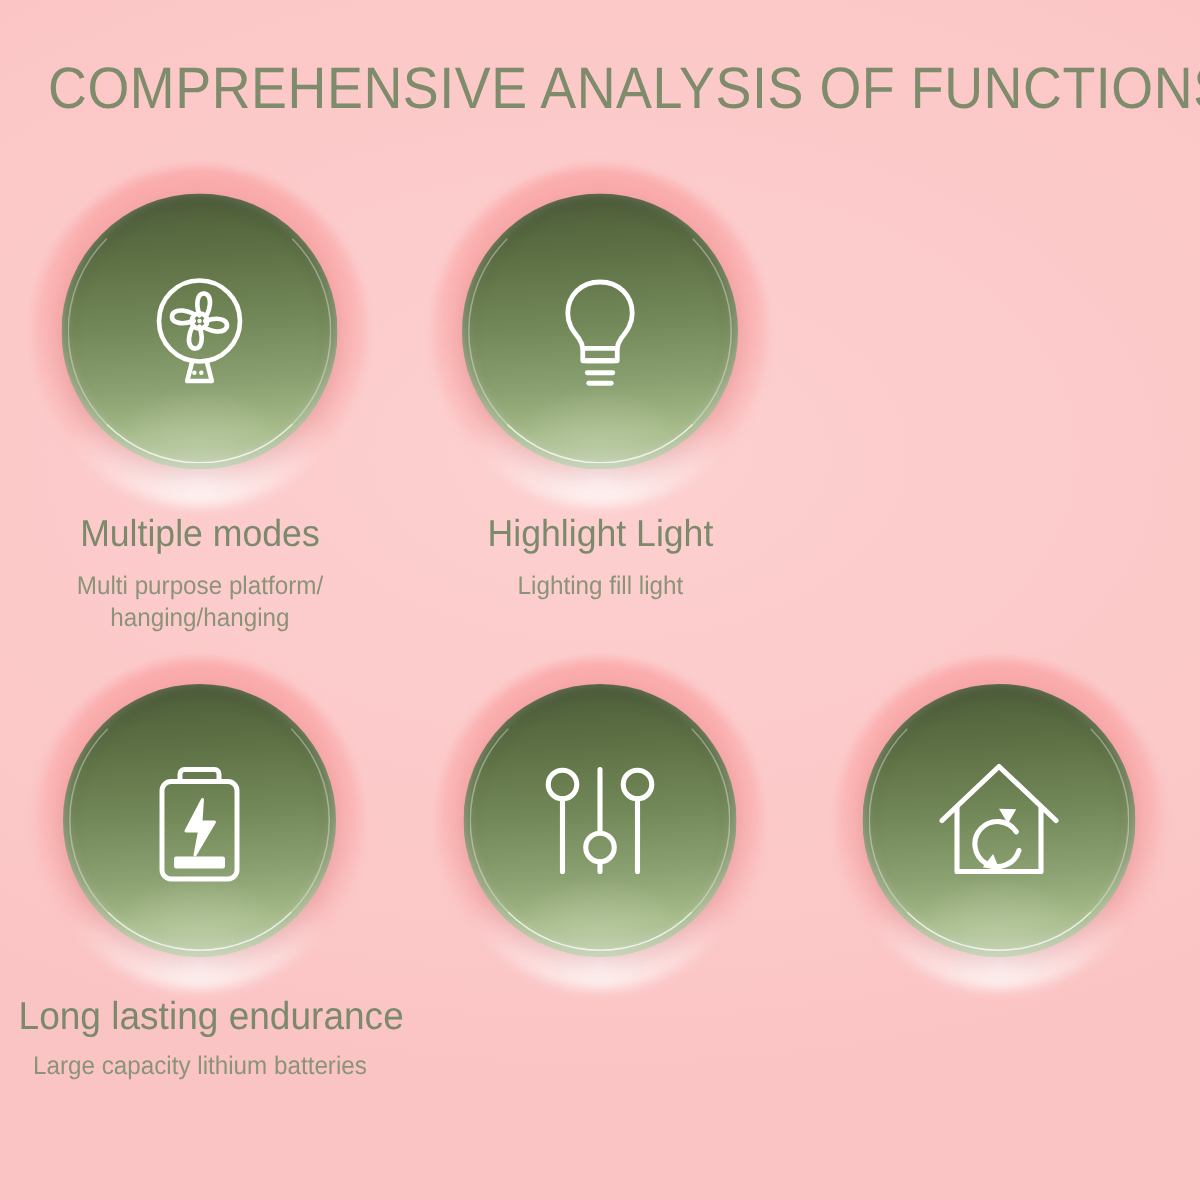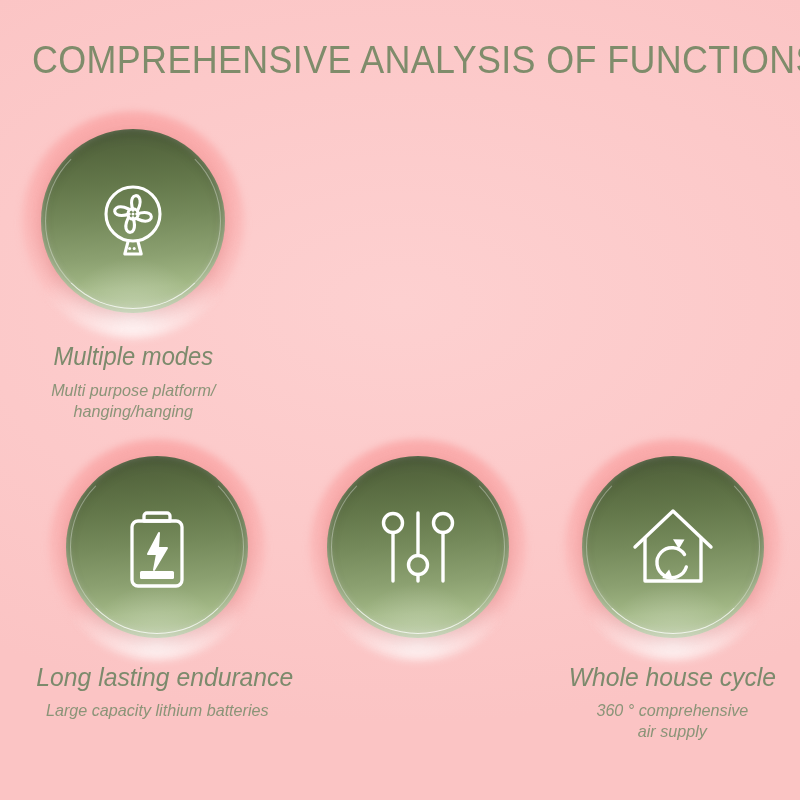--- a/index.html
+++ b/index.html
@@ -31,21 +31,21 @@
     white-space:nowrap;
   }
 
   
   .grid{
     position:absolute;
     top:120px; left:0;
     width:800px;
   }
   .row{ display:flex; }
-  .cell{ width:266.6px; position:relative;font-style:italic; }
+  .cell{ width:266.6px; position:relative; }
 
   
   .badge{
     position:relative;
     width:206px; height:206px;
     margin:0 auto;
   }
   
   .badge::before{
     content:"";
@@ -168,24 +168,44 @@
         </div>
         <div class="caption">
           <div class="heading">Multiple modes</div>
           <div class="sub">
             <span class="ln">Multi purpose platform/</span>
             <span class="ln">hanging/hanging</span>
           </div>
         </div>
       </div>
 
+      <div class="cell">
+        <div class="badge">
+          <div class="disc">
+            <div class="rim"></div>
+            <svg width="80" height="86" viewBox="0 0 80 86" fill="none" stroke="#ffffff" stroke-width="3.2" stroke-linecap="round" stroke-linejoin="round">
+              <path d="M40 10c-12.8 0-21.5 9.2-21.5 20.8 0 8.1 4.6 12.9 7.6 17.1 1.6 2.3 2.3 4 2.4 6.4h23c0.1-2.4 0.8-4.1 2.4-6.4 3-4.2 7.6-9 7.6-17.1C61.5 19.2 52.8 10 40 10z"></path>
+              <path d="M28.5 54.3v8.2h23v-8.2"></path>
+              <path d="M30.5 62.5 h19"></path>
+              <path d="M31.5 70.5 h17"></path>
+              <path d="M32.5 77.5 h15"></path>
+            </svg>
+          </div>
+        </div>
+        <div class="caption">
+          <div class="heading">Highlight Light</div>
+          <div class="sub">
+            <span class="ln">Lighting fill light</span>
+          </div>
+        </div>
+      </div>
 
     </div>
 
-    <div class="row row2" style="margin-top:26px;margin-left:24px;">
+    <div class="row row2" style="margin-top:26px;">
 
       <div class="cell">
         <div class="badge">
           <div class="disc">
             <div class="rim"></div>
             <svg width="66" height="88" viewBox="0 0 66 88" fill="none" stroke="#ffffff" stroke-width="3.3" stroke-linecap="round" stroke-linejoin="round">
               <path d="M23 10 h20 a3 3 0 0 1 3 3 v5 h-26 v-5 a3 3 0 0 1 3 -3 z"></path>
               <rect x="8" y="18" width="50" height="65" rx="6"></rect>
               <path d="M35 30 L24 51 h9 l-3 16 13-22 h-9 z" fill="#ffffff" stroke="#ffffff" stroke-width="2"></path>
               <rect x="16" y="68" width="34" height="8" rx="1.5" fill="#ffffff" stroke="none"></rect>
@@ -223,24 +243,17 @@
             <div class="rim"></div>
             <svg width="88" height="84" viewBox="0 0 88 84" fill="none" stroke="#ffffff" stroke-width="3.4" stroke-linecap="round" stroke-linejoin="round">
               <path d="M6 42 L44 6 L82 42"></path>
               <path d="M16 33 V76 h56 V33"></path>
               <path d="M55.5 49.5 a15 15 0 1 0 1.8 12.5"></path>
               <path d="M44 34.2 l11.5 0.3 -5.6 9.6 z" fill="#ffffff" stroke="none"></path>
               <path d="M44.5 75.2 l-11.3 -2.1 6.9 -8.7 z" fill="#ffffff" stroke="none"></path>
             </svg>
           </div>
         </div>
-        <div class="caption">
-          <div class="heading">Whole house cycle</div>
-          <div class="sub">
-            <span class="ln">360 °   comprehensive</span>
-            <span class="ln">air supply</span>
-          </div>
-        </div>
       </div>
     </div>
 
   </div>
 </div>
 
 </body></html>

